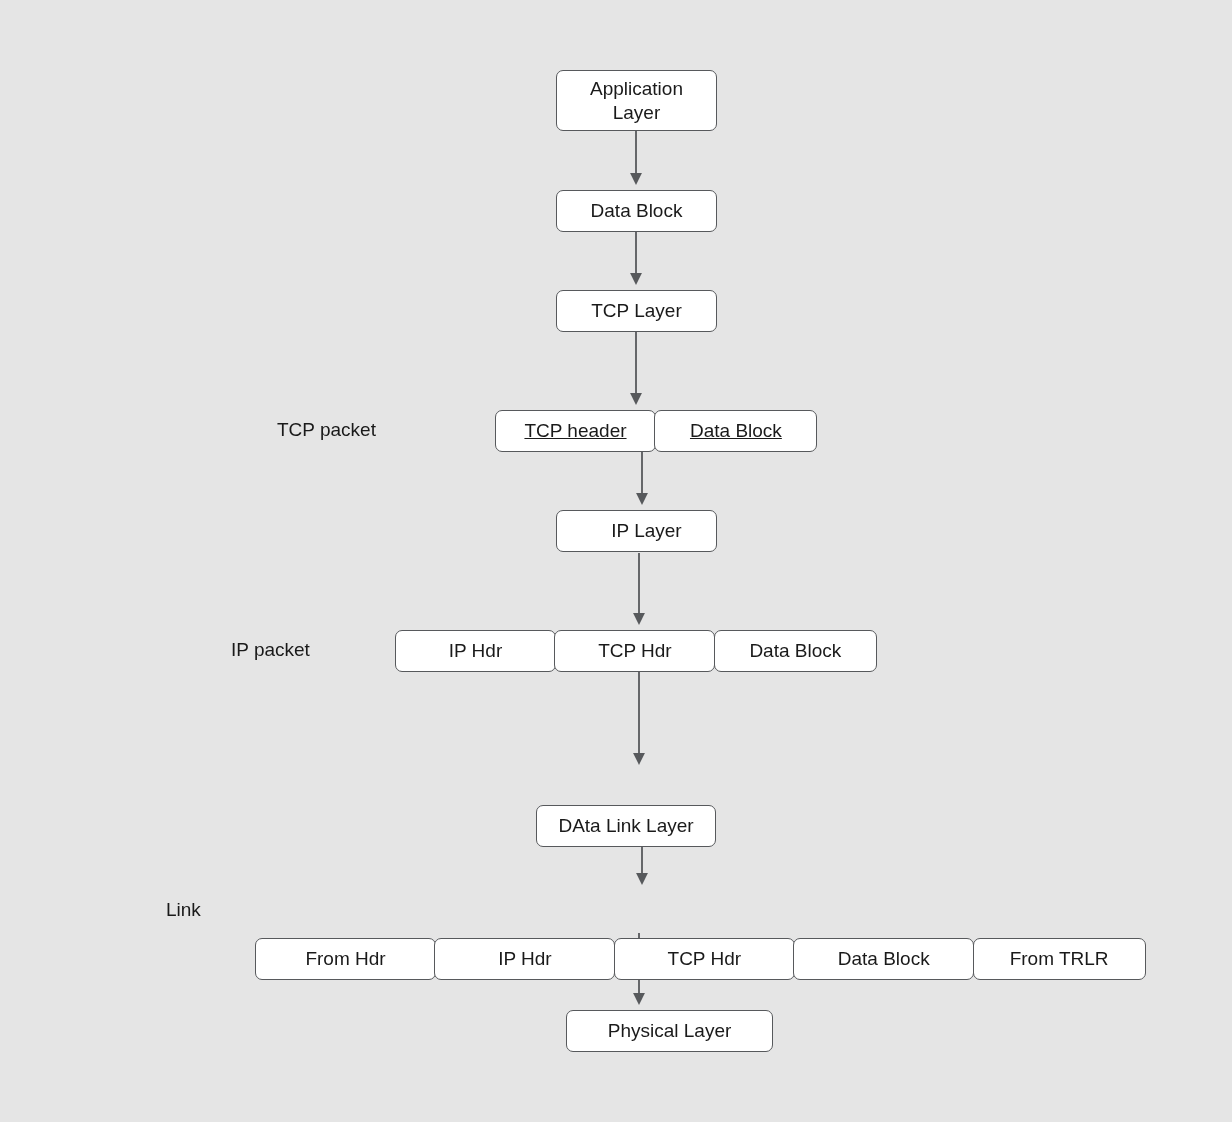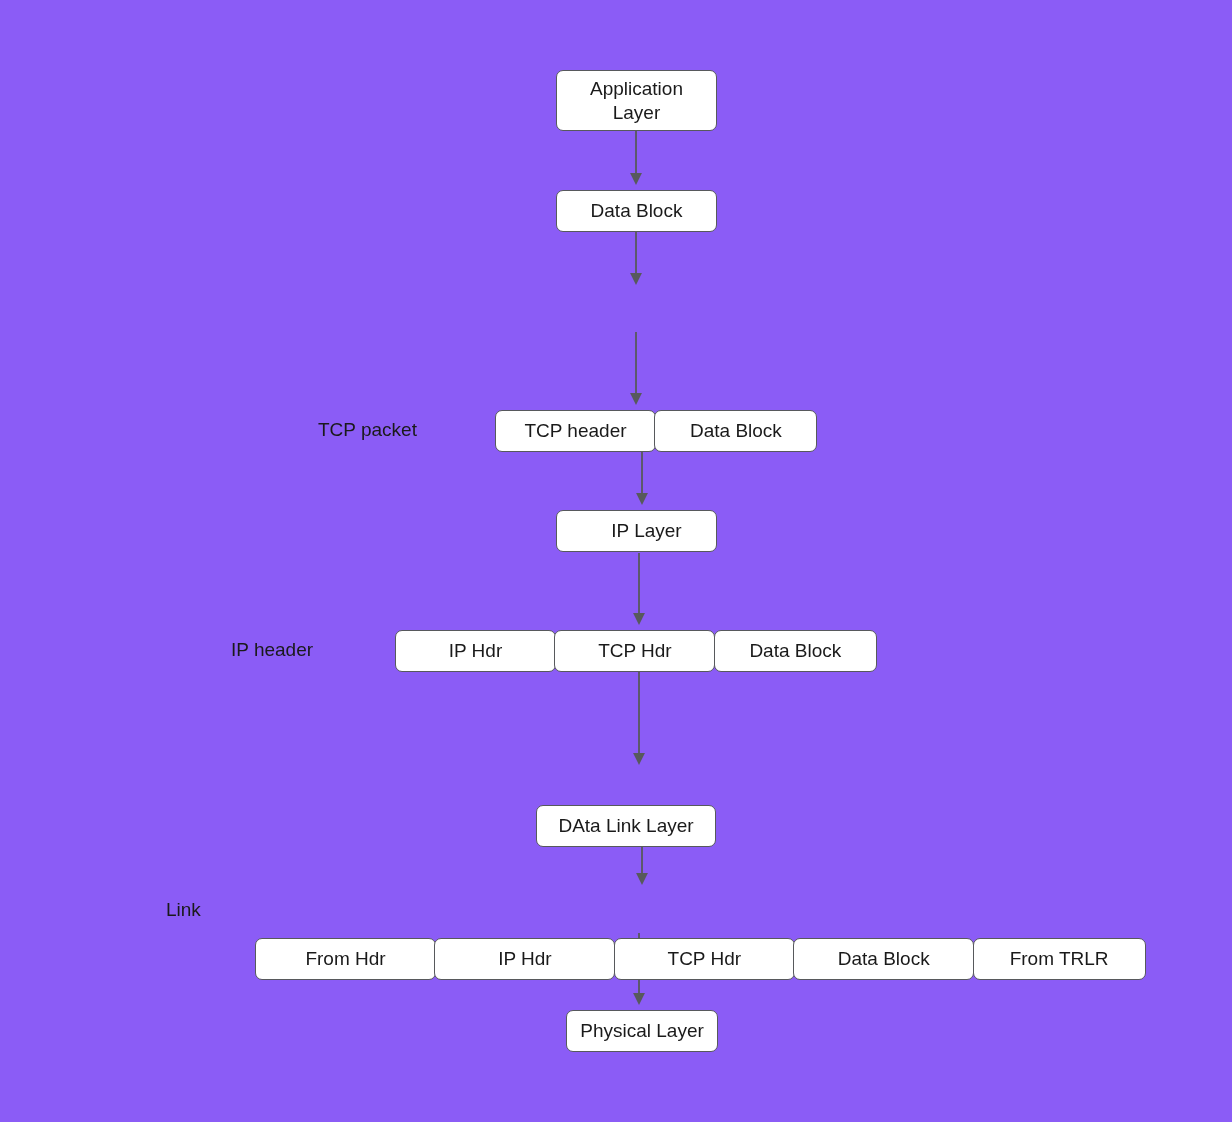--- a/index.html
+++ b/index.html
@@ -8,21 +8,21 @@
     background: #ffffff;
   }
   body {
     font-family: "Liberation Sans", sans-serif;
     color: #1a1a1a;
   }
   #canvas {
     position: relative;
     width: 1232px;
     height: 1122px;
-    background: #8b5cf6;
+    background: #e5e5e5;
     overflow: hidden;
   }
   .node {
     position: absolute;
     box-sizing: border-box;
     border: 1.6px solid #57595c;
     border-radius: 7px;
     background: #ffffff;
     display: flex;
     align-items: center;
@@ -90,42 +90,43 @@
       <line x1="642" y1="813" x2="642" y2="882"></line>
       <line x1="639" y1="933" x2="639" y2="1002"></line>
     </g>
   </svg>
 
   <div class="node" style="left:556px; top:70px; width:161px; height:61px;">Application
 Layer</div>
 
   <div class="node" style="left:556px; top:190px; width:161px; height:42px;">Data Block</div>
 
+  <div class="node" style="left:556px; top:290px; width:161px; height:42px;">TCP Layer</div>
 
-  <div class="side-label" style="left:277px; top:419px;margin-left:41px;">TCP packet</div>
-  <div class="seg-group" style="left:495px; top:410px; height:42px;">
+  <div class="side-label" style="left:277px; top:419px;">TCP packet</div>
+  <div class="seg-group" style="left:495px; top:410px; height:42px;text-decoration:underline;">
     <div class="seg" style="width:161px;">TCP header</div>
     <div class="seg" style="width:163px;">Data Block</div>
   </div>
 
   <div class="node" style="left:556px; top:510px; width:161px; height:42px;padding-left:20px;">IP Layer</div>
 
-  <div class="side-label" style="left:231px; top:639px;">IP header</div>
+  <div class="side-label" style="left:231px; top:639px;">IP packet</div>
   <div class="seg-group" style="left:395px; top:630px; height:42px;">
     <div class="seg" style="width:161px;">IP Hdr</div>
     <div class="seg" style="width:161px;">TCP Hdr</div>
     <div class="seg" style="width:163px;">Data Block</div>
   </div>
 
   <div class="node" style="left:536px; top:770px; width:180px; height:42px;margin-top:35px;">DAta Link Layer</div>
 
   <div class="side-label" style="left:166px; top:899px;">Link</div>
   <div class="seg-group" style="left:255px; top:890px; height:42px;margin-top:48px;">
     <div class="seg" style="width:181px;">From Hdr</div>
     <div class="seg" style="width:181px;">IP Hdr</div>
     <div class="seg" style="width:181px;">TCP Hdr</div>
     <div class="seg" style="width:181px;">Data Block</div>
     <div class="seg" style="width:173px;">From TRLR</div>
   </div>
 
-  <div class="node" style="left:566px; top:1010px; width:152px; height:42px;">Physical Layer</div>
+  <div class="node" style="left:566px; top:1010px; width:207px; height:42px;">Physical Layer</div>
 
 </div>
 
 </body></html>

